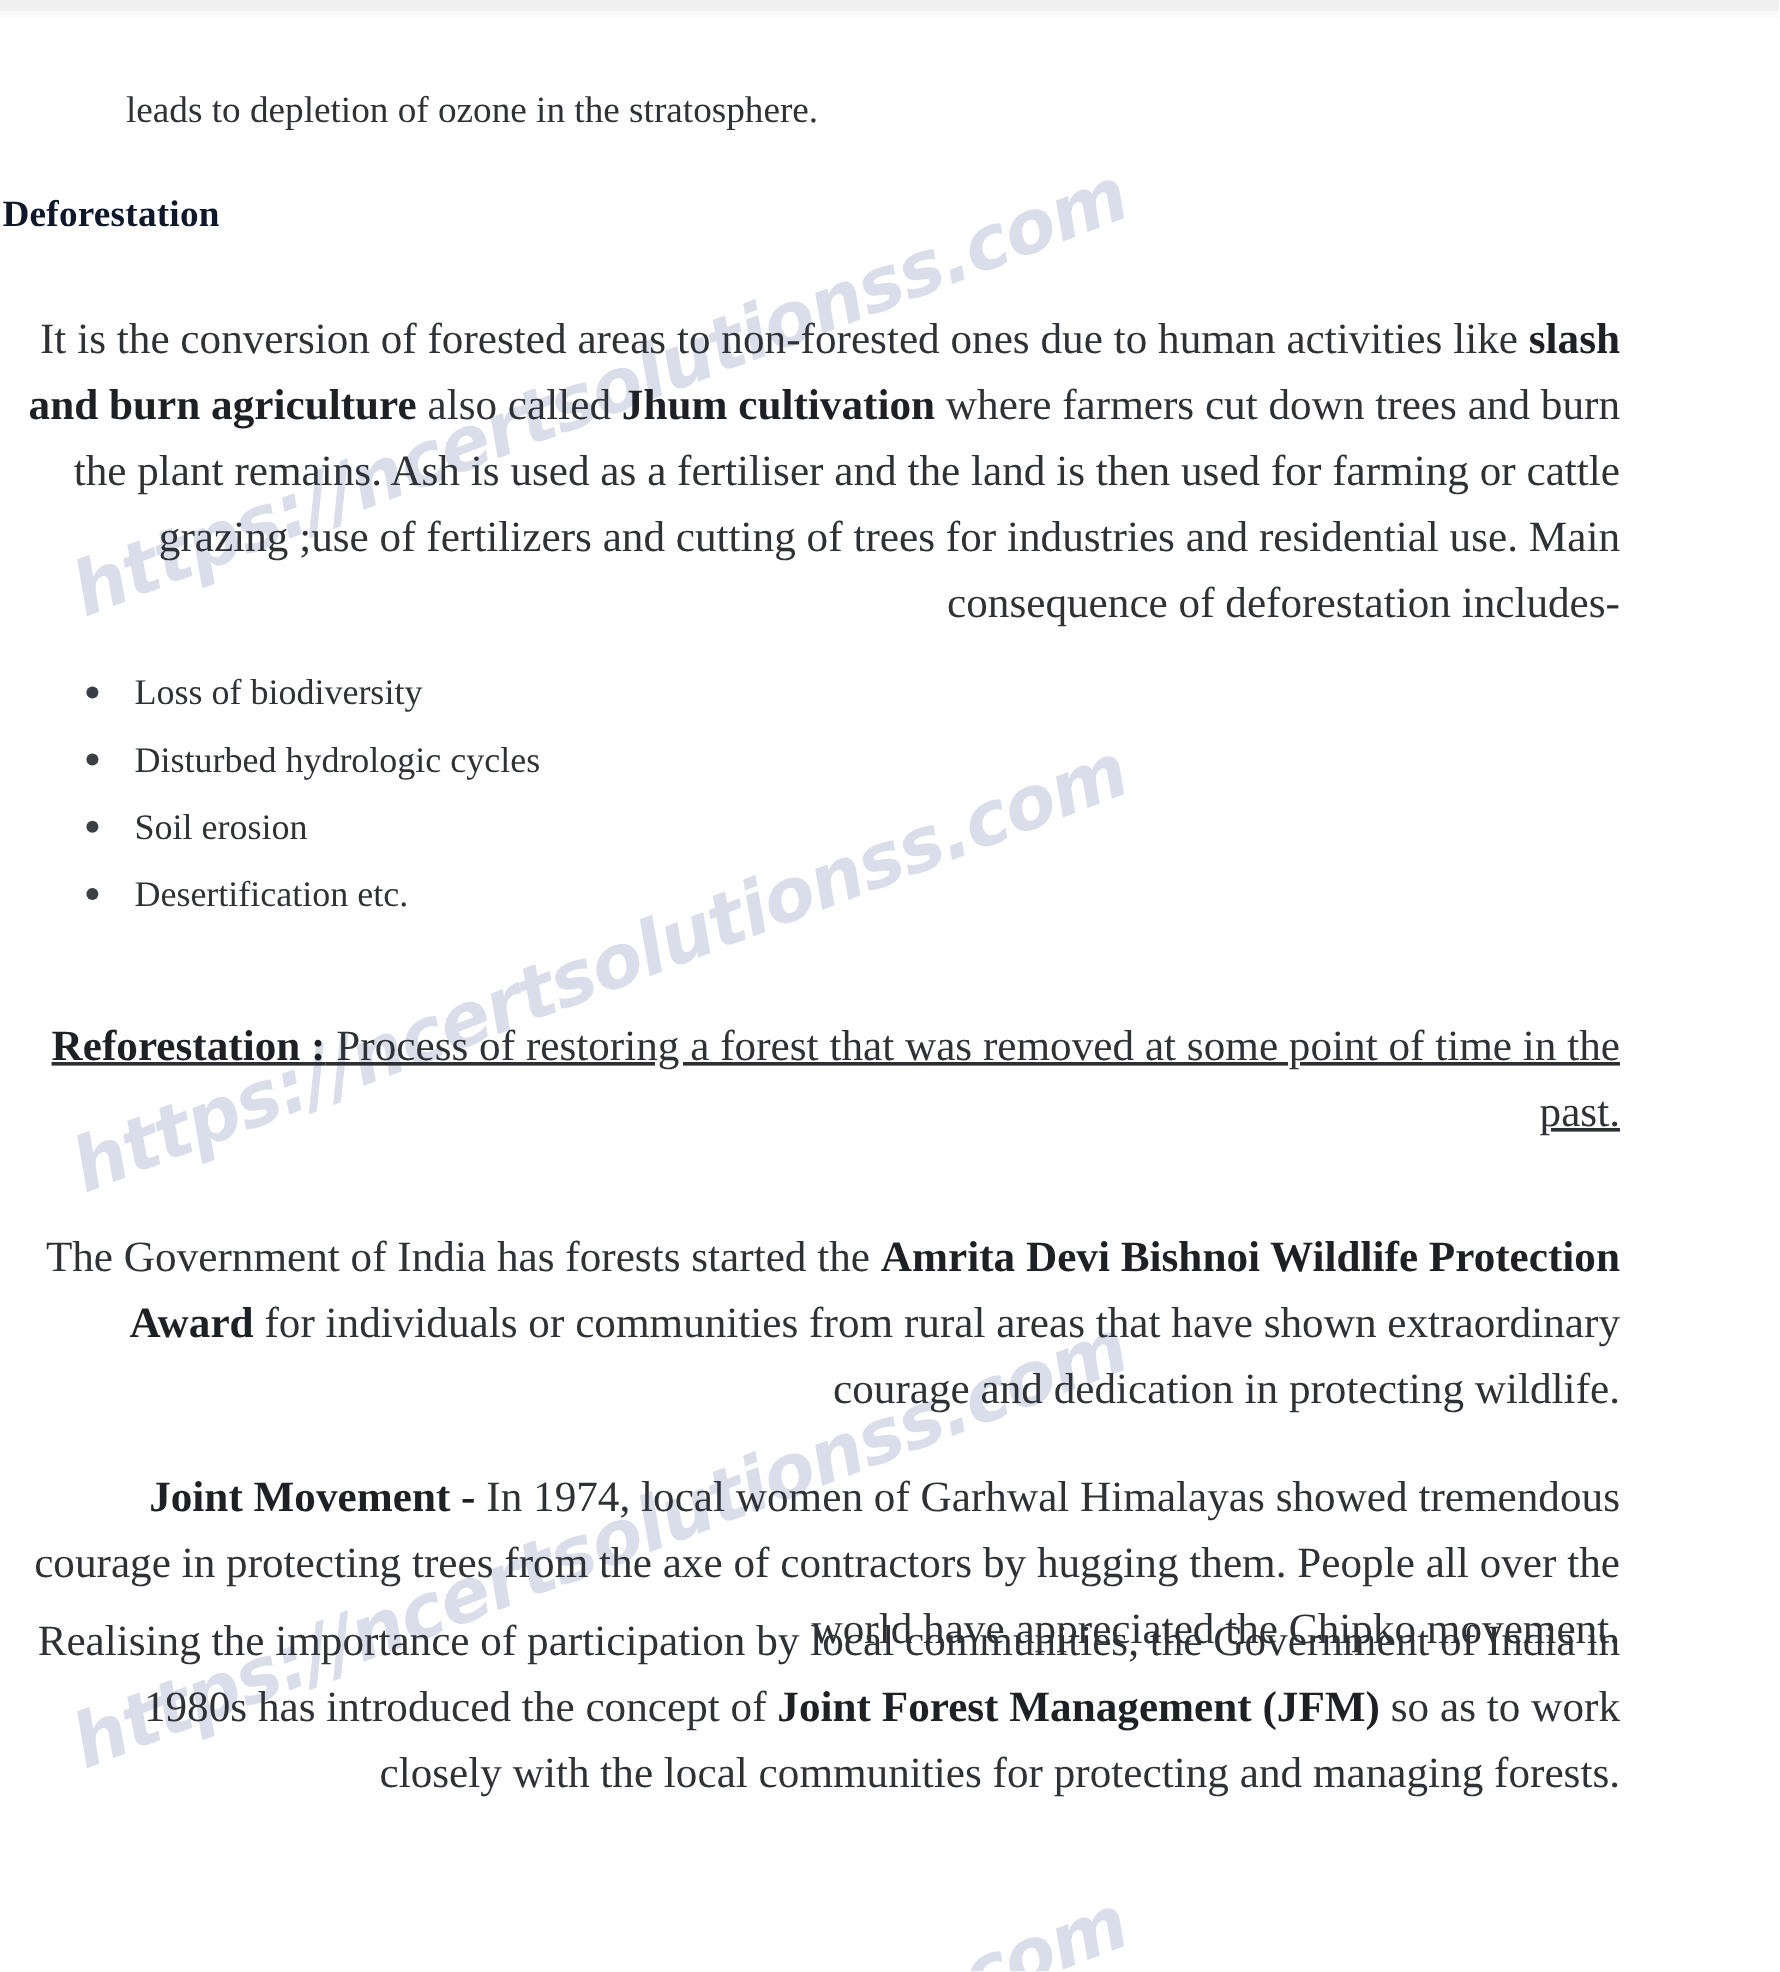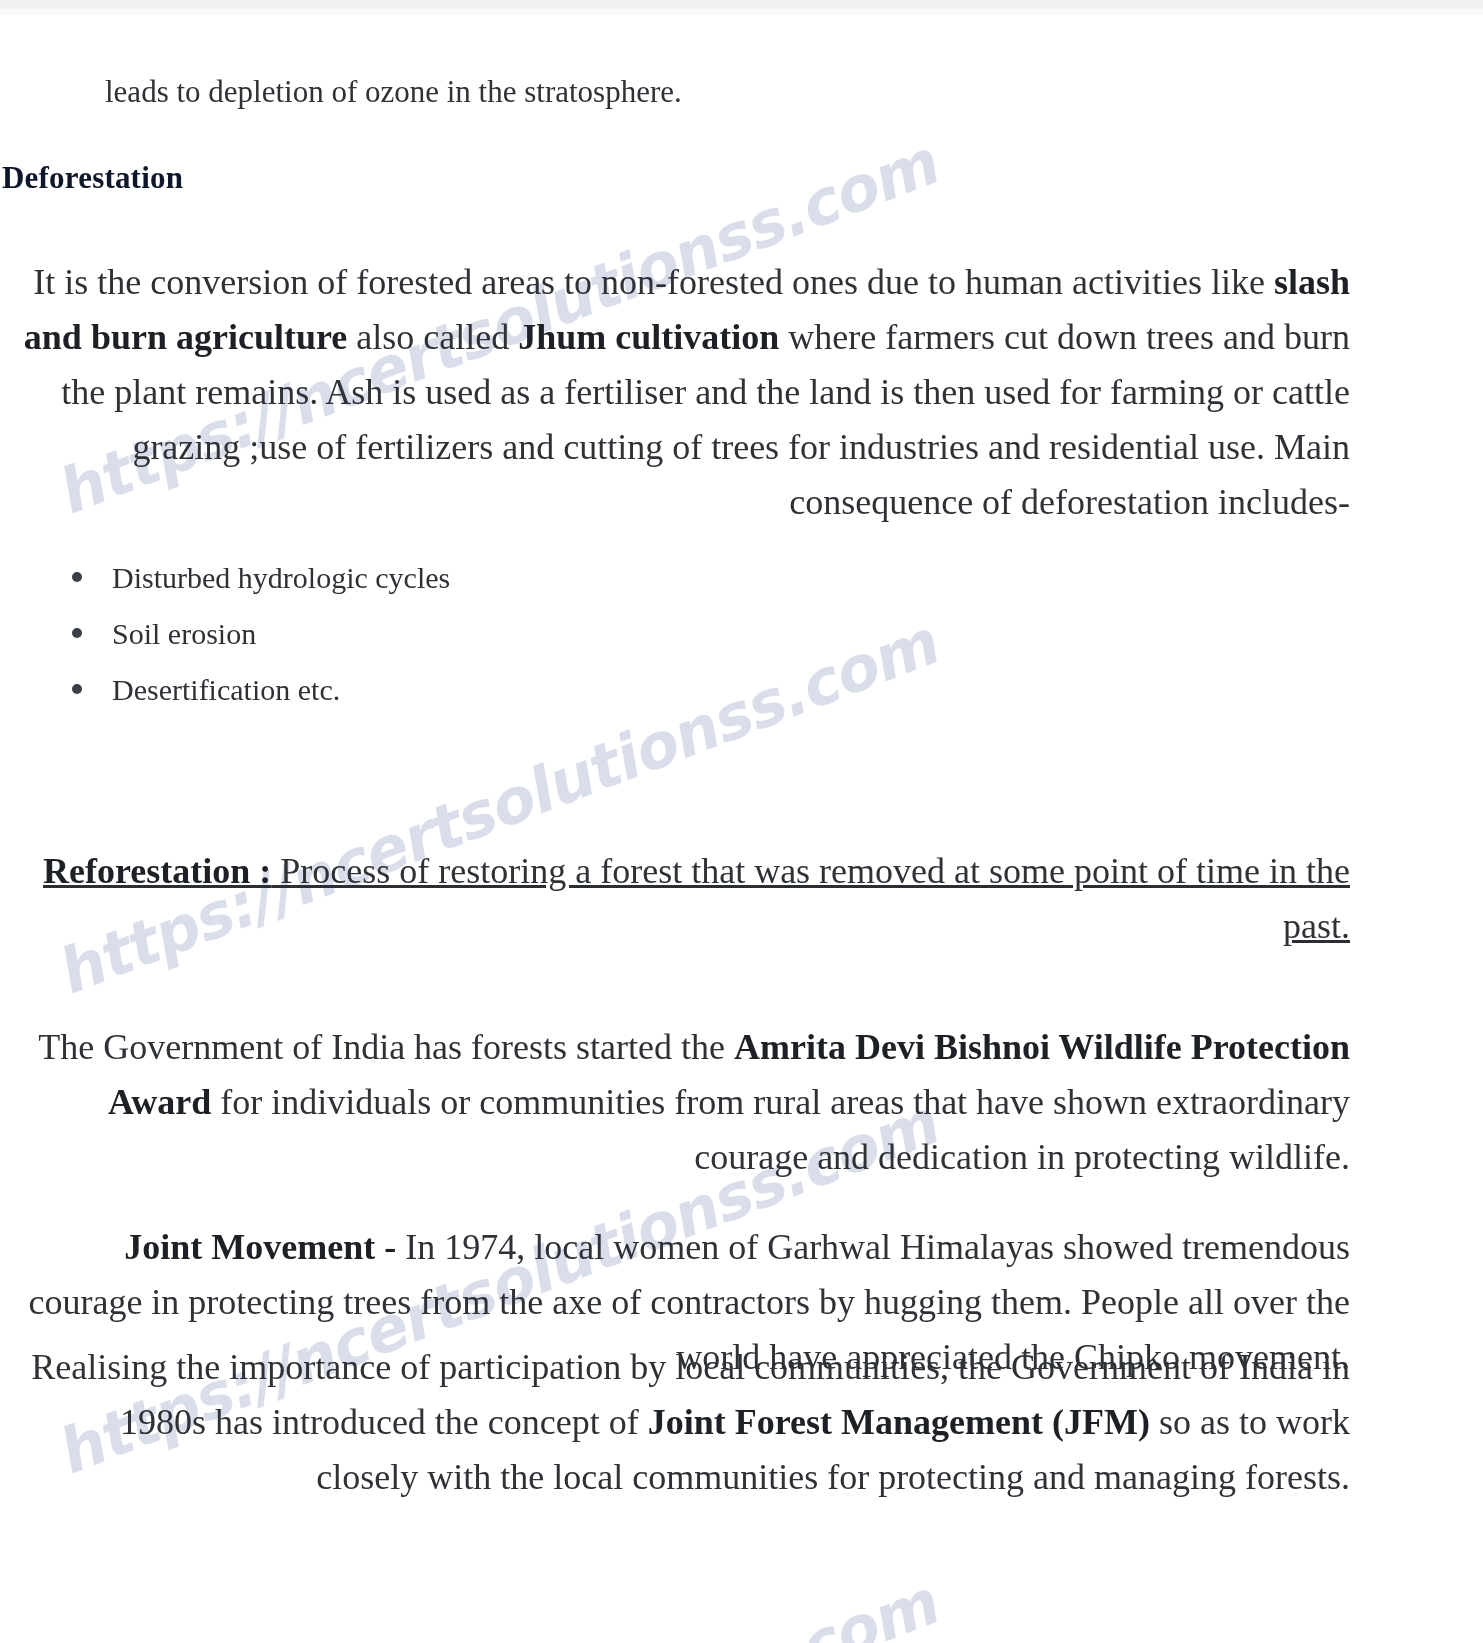--- a/index.html
+++ b/index.html
@@ -145,20 +145,21 @@
 
     <div class="line-indent">leads to depletion of ozone in the stratosphere.</div>
 
     <div class="heading" style="top:160px;">Deforestation</div>
 
     <div class="block" style="top:243px;">
       <p class="para"><span>It is the conversion of forested areas to non-forested ones due to human activities like </span><b>slash and burn agriculture</b><span> also called </span><b>Jhum cultivation</b><span> where farmers cut down trees and burn the plant remains. Ash is used as a fertiliser and the land is then used for farming or cattle grazing ;use of fertilizers and cutting of trees for industries and residential use. Main consequence of deforestation includes-</span></p>
     </div>
 
     <ul class="bullets" style="top:550px;">
+      <li><span class="dot"></span><span>Loss of biodiversity</span></li>
       <li><span class="dot"></span><span>Disturbed hydrologic cycles</span></li>
       <li><span class="dot"></span><span>Soil erosion</span></li>
       <li><span class="dot"></span><span>Desertification etc.</span></li>
     </ul>
 
     <div class="block" style="top:832px;text-decoration:underline;">
       <p class="para"><b>Reforestation :</b><span> Process of restoring a forest that was removed at some point of time in the past.</span></p>
     </div>
 
     <div class="block" style="top:1008px;">

